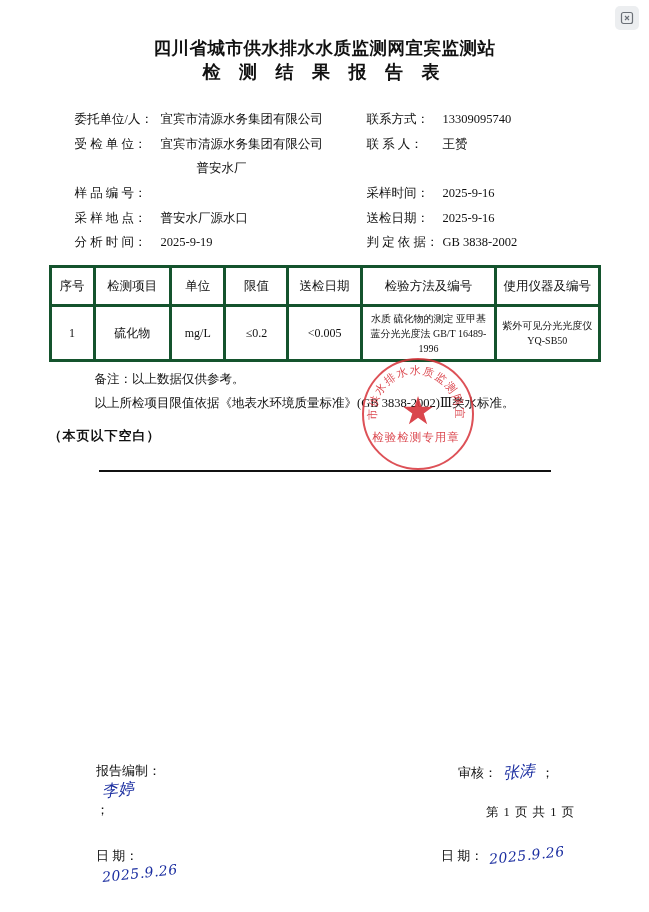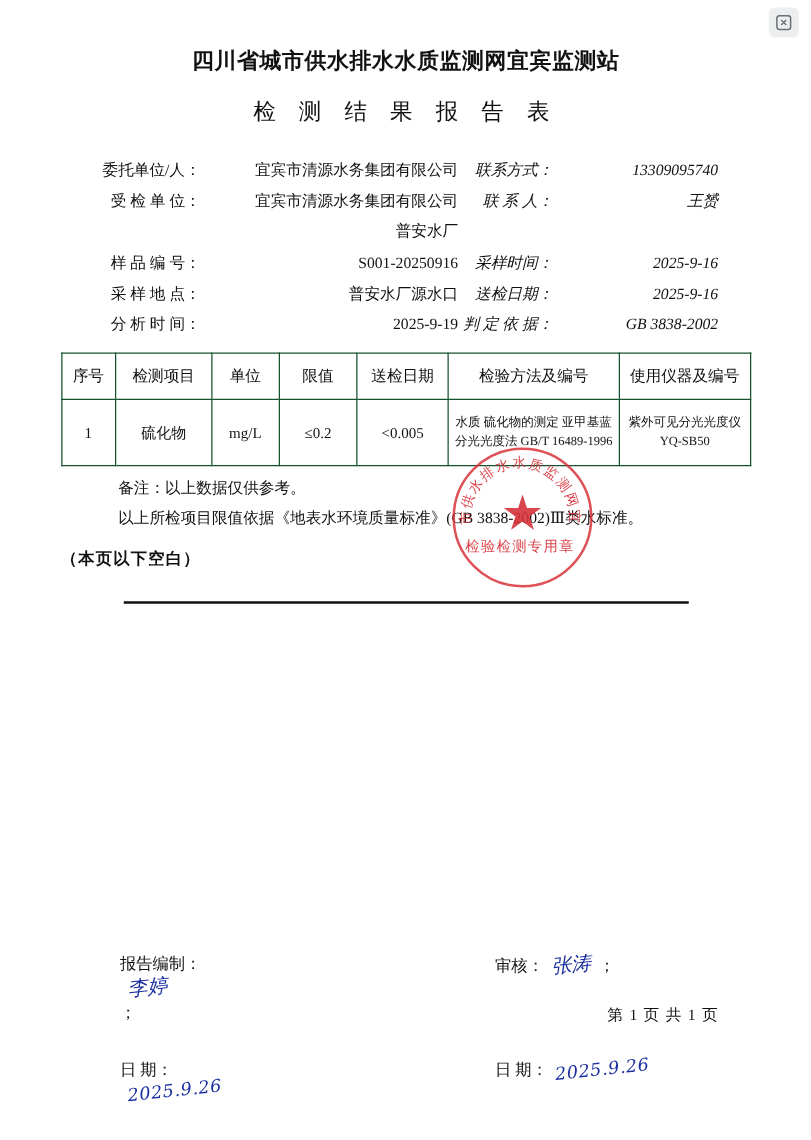--- a/index.html
+++ b/index.html
@@ -46,45 +46,43 @@
     text-align: center;
     font-size: 17.5px;
     font-weight: bold;
     letter-spacing: 0.5px;
     margin-top: 36px;
     color: #111;
   }
   .title2 {
     text-align: center;
     font-size: 18px;
-    font-weight: normal;
+    font-weight: bold;
     letter-spacing: 7px;
-    margin-top: 17px;
     color: #111;
   }
 
   .meta {
     margin: 26px auto 0 auto;
     width: 500px;
     font-size: 12.5px;
     color: #111;
   }
   .meta-row {
     display: flex;
     align-items: flex-start;
     margin-bottom: 6.5px;
     line-height: 1.45;
   }
   .meta-col {
     display: flex;
     align-items: flex-start;
-    text-align: right;
   }
   .meta-col.left { width: 292px; }
-  .meta-col.right { width: 208px; font-style: italic; }
+  .meta-col.right { width: 208px; }
   .meta-label {
     white-space: pre;
     flex: 0 0 auto;
   }
   .meta-label.lbl-l { width: 86px; }
   .meta-label.lbl-r { width: 76px; }
   .meta-value {
     flex: 1 1 auto;
   }
   .meta-value.sub {
@@ -97,21 +95,21 @@
     margin: 14px auto 0 auto;
     width: 552px;
   }
   table.result {
     border-collapse: collapse;
     width: 100%;
     font-size: 12px;
     color: #111;
   }
   table.result th, table.result td {
-    border: 1px solid #14532d;
+    border: 3px solid #14532d;
     text-align: center;
     vertical-align: middle;
   }
   table.result th {
     font-weight: normal;
     height: 34px;
     font-size: 12.5px;
   }
   table.result td {
     height: 48px;
@@ -212,21 +210,21 @@
   }
   .sign-row {
     display: flex;
     margin-bottom: 28px;
   }
   .sign-cell {
     display: flex;
     align-items: baseline;
   }
   .sign-cell.a { margin-left: 96px; width: 300px; flex-direction: column; }
-  .sign-cell.b { width: 220px; }
+  .sign-cell.b { width: 220px; justify-content: center; }
   .sign-label { white-space: pre; }
   .hand {
     font-family: "DejaVu Serif", serif;
     font-style: italic;
     color: #1b2ea0;
     font-size: 16px;
     padding: 0 6px;
     transform: rotate(-6deg);
     display: inline-block;
   }
@@ -290,21 +288,20 @@
         <div class="meta-col left">
           <span class="meta-label lbl-l"></span>
           <span class="meta-value sub">普安水厂</span>
         </div>
         <div class="meta-col right"></div>
       </div>
 
       <div class="meta-row">
         <div class="meta-col left">
           <span class="meta-label lbl-l">样 品 编 号：</span>
-          <span class="meta-value">S001-20250916</span>
         </div>
         <div class="meta-col right">
           <span class="meta-label lbl-r">采样时间：</span>
           <span class="meta-value">2025-9-16</span>
         </div>
       </div>
 
       <div class="meta-row">
         <div class="meta-col left">
           <span class="meta-label lbl-l">采 样 地 点：</span>

